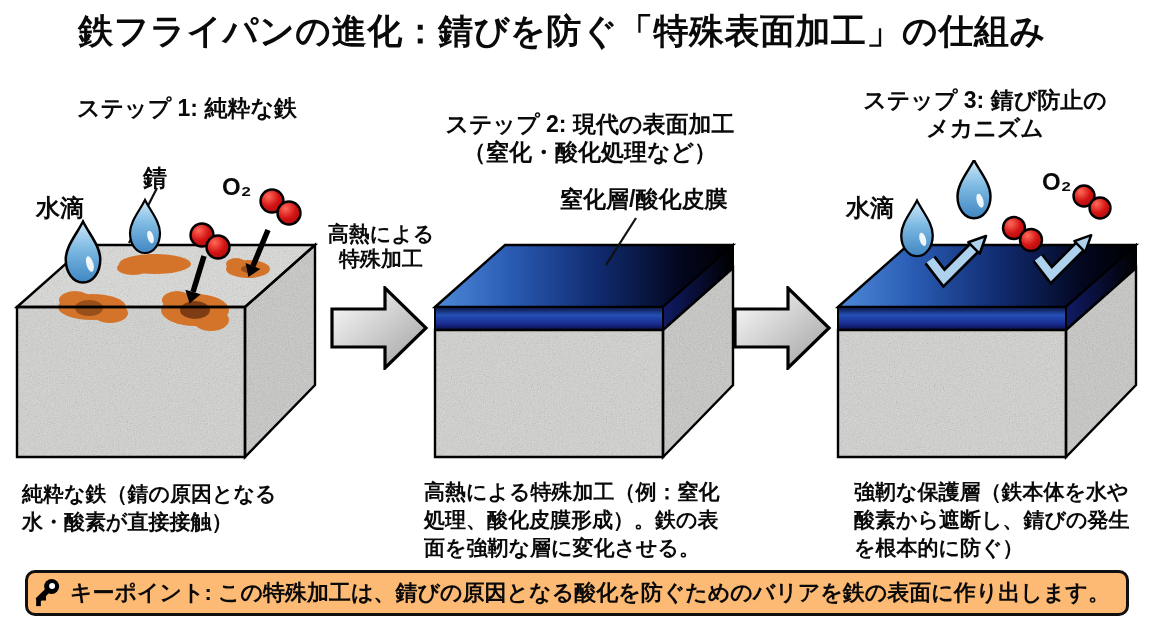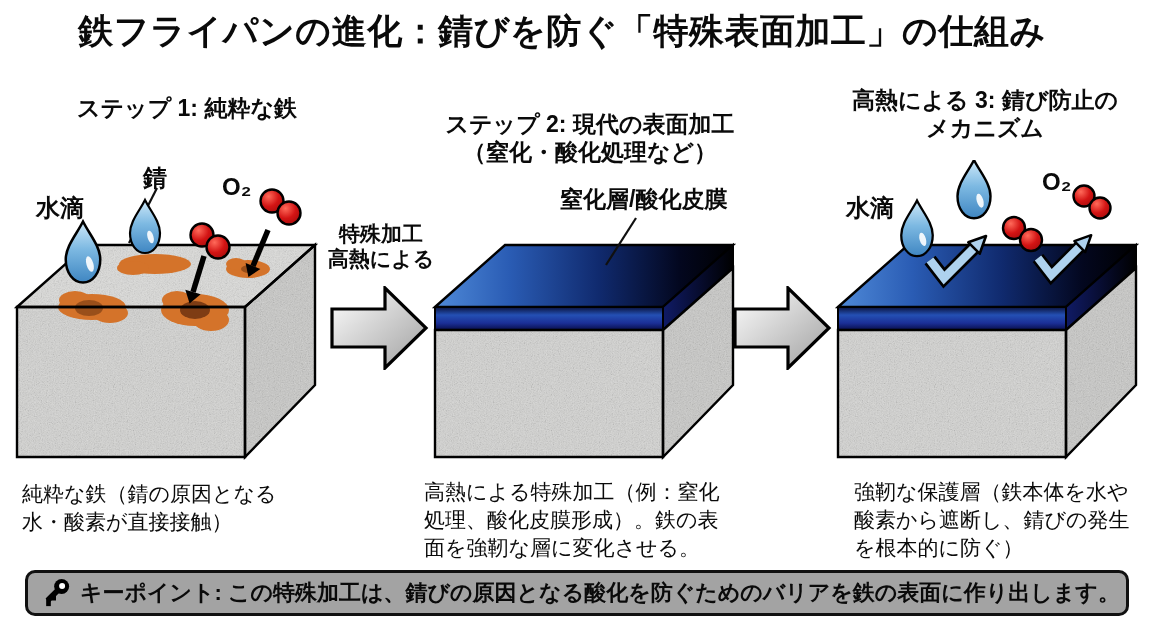--- a/index.html
+++ b/index.html
@@ -12,25 +12,25 @@
     left:0;top:8px;width:1124px;text-align:center;
     font-size:35px;font-weight:bold;letter-spacing:0.5px;
   }
   .step-heading{font-size:23px;font-weight:bold;text-align:center;line-height:1.22;}
   .mini-label{font-size:24px;font-weight:bold;white-space:nowrap;}
   .iron-label{
     font-size:23px;font-weight:bold;background:#ffffff;padding:1px 7px;white-space:nowrap;
   }
   .coat-label{font-size:23px;font-weight:bold;white-space:nowrap;}
   .arrow-label{font-size:21px;font-weight:bold;text-align:center;line-height:1.18;}
-  .caption{font-size:21px;font-weight:normal;line-height:1.33;}
+  .caption{font-size:21px;font-weight:bold;line-height:1.33;}
   .keypoint-bar{
     left:25px;top:570px;width:1104px;height:46px;
-    border:3.5px solid #101010;border-radius:10px;background:#a3a3a3;
-    display:flex;align-items:center;padding-left:13px;box-sizing:border-box;
+    border:3.5px solid #101010;border-radius:10px;background:#fdba74;
+    display:flex;align-items:center;padding-left:3px;box-sizing:border-box;
   }
   .keypoint-text{font-size:22px;font-weight:bold;white-space:nowrap;margin-left:9px;}
   svg{display:block;}
 </style>
 </head>
 <body>
 
 <svg style="position:absolute;width:0;height:0" aria-hidden="true">
   <defs>
     <filter id="granite" x="0" y="0" width="100%" height="100%">
@@ -76,21 +76,21 @@
 <div class="abs page-title">鉄フライパンの進化：錆びを防ぐ「特殊表面加工」の仕組み</div>
 
 <div class="abs step-heading" style="left:32px;top:94px;width:310px;">
   <div>ステップ 1: 純粋な鉄</div>
 </div>
 <div class="abs step-heading" style="left:410px;top:86px;width:360px;margin-top:24px;">
   <div>ステップ 2: 現代の表面加工</div>
   <div>（窒化・酸化処理など）</div>
 </div>
 <div class="abs step-heading" style="left:815px;top:86px;width:340px;">
-  <div>高熱による 3: 錆び防止の</div>
+  <div>ステップ 3: 錆び防止の</div>
   <div>メカニズム</div>
 </div>
 
 <div class="abs mini-label" style="left:36px;top:192px;">水滴</div>
 <div class="abs mini-label" style="left:143px;top:162px;">錆</div>
 <div class="abs mini-label" style="left:222px;top:173px;">O₂</div>
 <div class="abs iron-label" style="left:86px;top:364px;">純粋な鉄</div>
 
 <div class="abs coat-label" style="left:560px;top:184px;">窒化層/酸化皮膜</div>
 
@@ -253,22 +253,22 @@
     <circle cx="188" cy="68" r="11" fill="url(#redGrad)" stroke="#000" stroke-width="2.4"></circle>
     <circle cx="205" cy="80" r="11" fill="url(#redGrad)" stroke="#000" stroke-width="2.4"></circle>
   </g>
   <g>
     <circle cx="258" cy="36" r="10.5" fill="url(#redGrad)" stroke="#000" stroke-width="2.4"></circle>
     <circle cx="274" cy="48" r="10.5" fill="url(#redGrad)" stroke="#000" stroke-width="2.4"></circle>
   </g>
 </svg>
 
 <div class="abs arrow-label" style="left:318px;top:222px;width:126px;">
+  <div>高熱による</div>
   <div>特殊加工</div>
-  <div>高熱による</div>
 </div>
 <svg class="abs" style="left:330px;top:286px;" width="100" height="84" viewBox="0 0 100 84">
   <polygon points="2,23 55,23 55,2 96,42 55,82 55,61 2,61" fill="url(#arrowGrad)" stroke="#000" stroke-width="3.2" stroke-linejoin="miter"></polygon>
 </svg>
 
 <svg class="abs" style="left:733px;top:286px;" width="100" height="84" viewBox="0 0 100 84">
   <polygon points="2,23 55,23 55,2 96,42 55,82 55,61 2,61" fill="url(#arrowGrad)" stroke="#000" stroke-width="3.2" stroke-linejoin="miter"></polygon>
 </svg>
 
 <div class="abs caption" style="left:22px;top:480px;width:262px;">純粋な鉄（錆の原因となる水・酸素が直接接触）</div>

